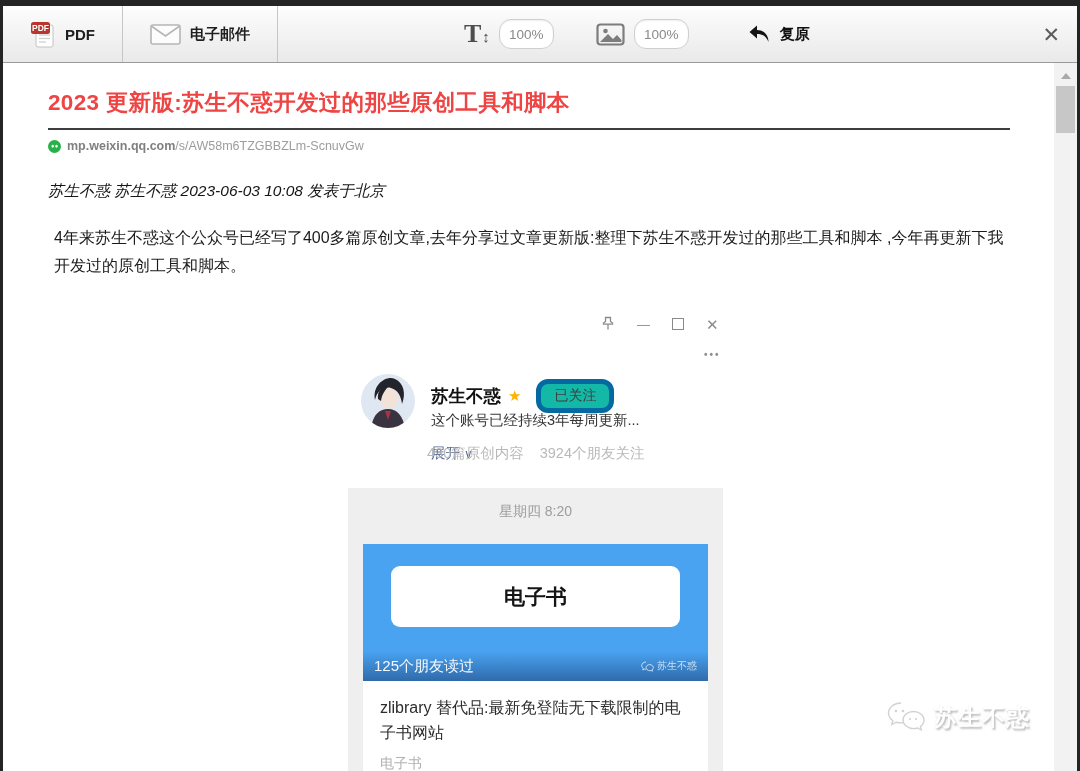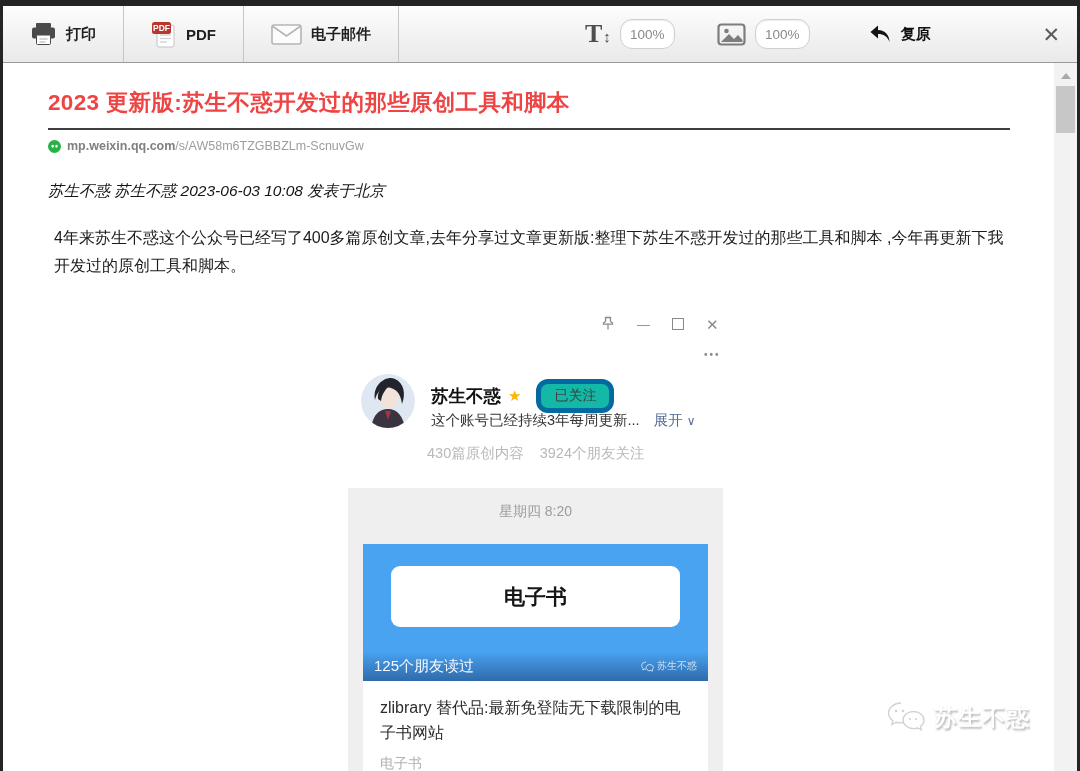--- a/index.html
+++ b/index.html
@@ -40,21 +40,21 @@
   .wc-min { font-size:13px; line-height:1; }
   .wc-max { width:12px; height:12px; border:1.6px solid #8a8a8a; display:inline-block; }
   .wc-x { font-size:15px; line-height:1; }
   .wc-dots { position:absolute; left:701px; top:286px; color:#8f8f8f; font-size:10px; font-weight:bold; letter-spacing:2px; }
   .avatar { position:absolute; left:358px; top:311px; width:54px; height:54px; border-radius:50%; overflow:hidden; }
   .name-row { position:absolute; left:428px; top:316px; display:flex; align-items:center; gap:7px; }
   .acc-name { font-size:17.5px; font-weight:bold; color:#111; }
   .star { color:#ffb400; font-size:15px; }
   .follow-btn { margin-left:8px; border:5px solid #0369a1; border-radius:12px; background:#14b8a6;
     padding:3px 13px; font-size:14px; color:#3f3f3f; cursor:pointer; }
-  .desc-row { position:absolute; left:428px; top:348px; display:flex; gap:14px; font-size:14.5px; color:#353535; }
+  .desc-row { position:absolute; left:428px; top:348px; display:flex; gap:14px; font-size:14.5px; color:#353535;flex-direction:column; }
   .expand { color:#576b95; cursor:pointer; white-space:nowrap; }
   .expand .chev { font-size:12px; }
   .stats-row { position:absolute; left:424px; top:381px; display:flex; gap:16px; font-size:14.5px; color:#b9b9b9; }
 
   
   .gray-card { position:absolute; left:345px; top:425px; width:375px; height:370px; background:#efefef; }
   .ts { position:absolute; top:15px; width:100%; text-align:center; font-size:14px; color:#9d9d9d; }
   .blue-card { position:absolute; left:15px; top:56px; width:345px; height:137px; background:#4aa3f1; cursor:pointer; }
   .white-pill { position:absolute; left:28px; top:22px; width:289px; height:61px; background:#fff; border-radius:9px;
     display:flex; align-items:center; justify-content:center; font-size:21px; font-weight:bold; color:#151515; }
@@ -76,30 +76,20 @@
   .sb-arrow { position:absolute; top:10px; left:50%; transform:translateX(-50%); width:0; height:0;
     border-left:5px solid transparent; border-right:5px solid transparent; border-bottom:6px solid #a9a9a9; cursor:pointer; }
   .sb-thumb { position:absolute; top:23px; left:2px; right:2px; height:47px; background:#c7c7c7; cursor:pointer; }
 </style>
 </head>
 <body>
 
 <div class="window">
 
   <div class="toolbar">
-    <div class="tb-btn">
-      <svg width="27" height="24" viewBox="0 0 27 24">
-        <rect x="6" y="1" width="15" height="5" rx="1" fill="#4a4a4a"></rect>
-        <rect x="2" y="5.5" width="23" height="11" rx="2" fill="#4a4a4a"></rect>
-        <rect x="6.5" y="13" width="14" height="9.5" rx="1" fill="#fdfdfd" stroke="#4a4a4a"></rect>
-        <line x1="9.5" y1="17" x2="17.5" y2="17" stroke="#c4c4c4" stroke-width="1.4"></line>
-        <line x1="9.5" y1="20" x2="15.5" y2="20" stroke="#c4c4c4" stroke-width="1.4"></line>
-      </svg>
-      <span>打印</span>
-    </div>
     <div class="tb-btn">
       <svg width="26" height="27" viewBox="0 0 26 27">
         <rect x="6" y="4" width="17" height="22" rx="2" fill="#fff" stroke="#c2c2c2"></rect>
         <line x1="9" y1="14" x2="20" y2="14" stroke="#cfcfcf" stroke-width="1.3"></line>
         <line x1="9" y1="17.5" x2="20" y2="17.5" stroke="#cfcfcf" stroke-width="1.3"></line>
         <line x1="9" y1="21" x2="16" y2="21" stroke="#cfcfcf" stroke-width="1.3"></line>
         <rect x="1" y="1" width="19" height="12" rx="2.5" fill="#b9362c"></rect>
         <text x="10.5" y="10" font-size="8.5" font-weight="bold" fill="#fff" text-anchor="middle" font-family="Liberation Sans,sans-serif">PDF</text>
       </svg>
       <span>PDF</span>

